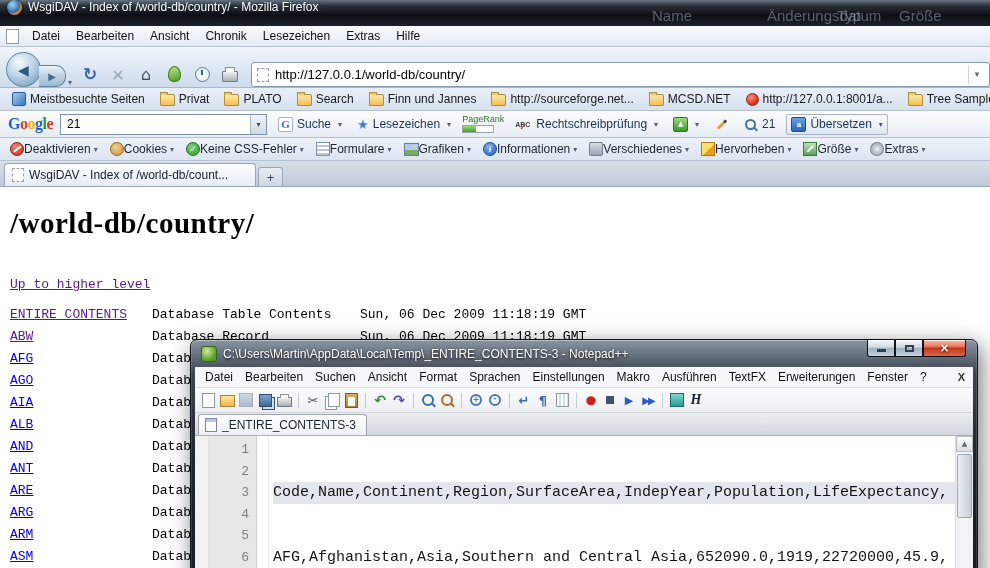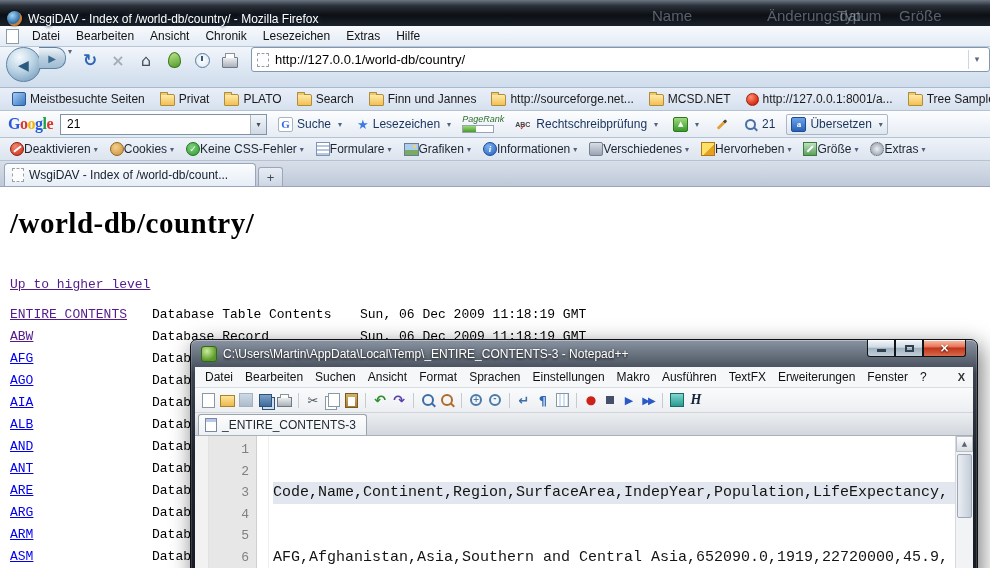--- a/index.html
+++ b/index.html
@@ -3,35 +3,35 @@
 <meta charset="utf-8">
 <style>
   html,body{margin:0;padding:0}
   body{width:990px;height:568px;overflow:hidden;position:relative;background:#fff;
        font-family:"Liberation Sans",sans-serif;-webkit-font-smoothing:antialiased}
   .glyph{font-family:"DejaVu Sans",sans-serif}
 
   
   .ff-window{position:absolute;inset:0;display:flex;flex-direction:column}
 
-  .ff-titlebar{height:26px;box-sizing:border-box;display:flex;align-items:flex-end;padding-left:7px;gap:6px;
+  .ff-titlebar{height:26px;box-sizing:border-box;display:flex;align-items:flex-start;padding-left:7px;gap:6px;
     background:linear-gradient(180deg,#6a7683 0%,#2b313a 22%,#0c0f14 58%,#1b222c 100%);position:relative}
   .ff-appicon{width:15px;height:15px;border-radius:50%;
     background:radial-gradient(circle at 35% 30%,#9fd4f5,#1d5f9e 62%,#123a63);
     box-shadow:inset -2px -2px 0 rgba(240,130,30,.85),0 0 2px #000}
   .ff-title{color:#fff;font-size:12px;text-shadow:0 1px 3px #000,0 0 6px rgba(120,180,255,.4);white-space:nowrap}
   .ghost{position:absolute;top:7px;font-size:15px;color:rgba(205,220,240,.38);text-shadow:none}
   .gc0{left:652px}.gc1{left:767px}.gc2{left:837px}.gc3{left:899px}
 
   .ff-menubar{height:21px;box-sizing:border-box;display:flex;align-items:center;gap:2px;padding-left:5px;
     background:linear-gradient(#f7fafd,#e3ebf5);border-bottom:1px solid #bac6d6;font-size:12px;color:#111}
   .menu-item{padding:2px 7px;cursor:default}
   .ic-doc-sm{width:11px;height:13px;background:#fff;border:1px solid #8f9aa8;margin:0 4px 0 1px}
 
-  .ff-navbar{height:41px;box-sizing:border-box;display:flex;align-items:flex-start;padding:0 0 0 6px;
+  .ff-navbar{height:41px;box-sizing:border-box;display:flex;align-items:flex-end;padding:0 0 0 6px;
     background:linear-gradient(#f2f6fb,#dbe5f2 60%,#cfdceb);border-bottom:1px solid #aab8cc}
   .back-circle{width:33px;height:33px;border-radius:50%;border:1px solid #5e83a4;flex:none;
     background:radial-gradient(circle at 38% 28%,#f4f9fc,#bcd4e5 45%,#88abc7 78%,#7096b3);
     display:flex;align-items:center;justify-content:center;color:#2d5b80;font-size:14px}
   .back-circle::after{content:"◀"}
   .fwd-pill{height:20px;width:26px;border:1px solid #5e83a4;border-left:none;border-radius:0 10px 10px 0;
     background:linear-gradient(#eef5fa,#bcd0e0 50%,#9fbbd1);display:flex;align-items:center;justify-content:center;
     color:#3d6a8f;font-size:10px;margin-left:-2px}
   .fwd-pill::after{content:"▶"}
   .nav-dd{font-size:8px;color:#55677d;margin:0 4px 0 2px}
@@ -77,21 +77,21 @@
   .gsearch-dd{width:15px;background:linear-gradient(#f2f6fa,#cfd9e4);border-left:1px solid #aab6c2;
     text-align:center;font-size:8px;color:#3d4c5e;line-height:19px}
   .gsearch-dd::after{content:"▾"}
   .gbtn{display:flex;align-items:center;gap:4px;padding:2px 4px}
   .dd::after{content:"▾";font-size:8px;color:#51637c;margin-left:3px}
   .ic-gsuche{width:13px;height:13px;background:#fff;border:1px solid #a8b4c4;border-radius:2px;text-align:center;
     font:bold 11px/13px "Liberation Serif",serif;color:#3369e8}
   .ic-gsuche::after{content:"G"}
   .ic-star{color:#3d79e0;font-size:13px}.ic-star::after{content:"★"}
   .pr-wrap{display:inline-flex;flex-direction:column;align-items:flex-start;gap:1px}
-  .pr-label{font-size:9px;font-style:italic;color:#2f6f2f;line-height:9px}
+  .pr-label{font-size:9px;color:#2f6f2f;line-height:9px}
   .pr-bar{width:30px;height:6px;border:1px solid #98a4b4;background:#fff;position:relative}
   .pr-bar::after{content:"";position:absolute;left:0;top:0;bottom:0;width:42%;
     background:linear-gradient(#9ada7a,#4a9a2a)}
   .ic-abc{font:bold 7px/9px "Liberation Sans",sans-serif;color:#444;position:relative;padding-right:2px}
   .ic-abc::after{content:"ABC"}
   .ic-abc::before{content:"✓";position:absolute;left:4px;top:3px;color:#d03020;font-size:9px;font-family:"DejaVu Sans",sans-serif}
   .ic-sw{width:13px;height:13px;border-radius:2px;background:linear-gradient(#9fd87f,#3a9a2a);border:1px solid #2a7a1c;
     color:#fff;text-align:center;font-size:7px;line-height:13px}
   .ic-sw::after{content:"▲"}
   .ic-pencil{width:12px;height:3px;background:linear-gradient(90deg,#e0a23a 72%,#50463c 72%);

